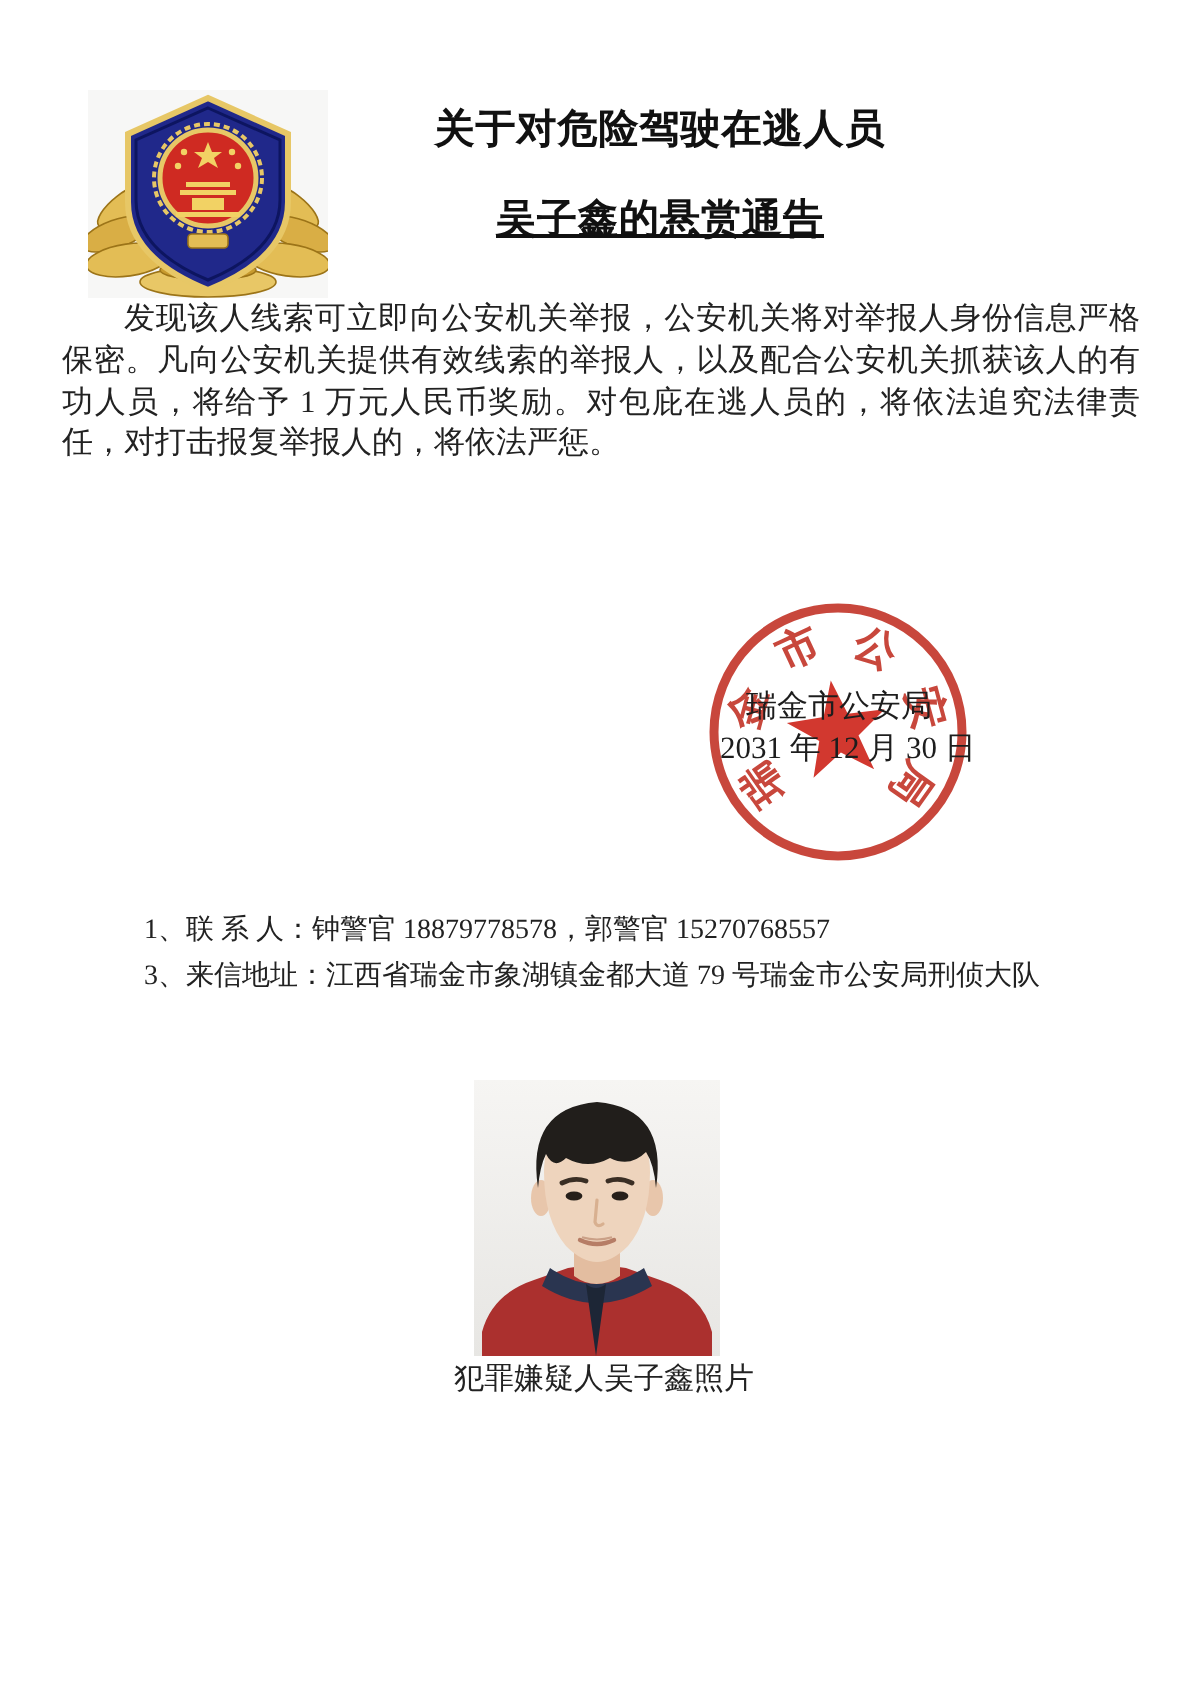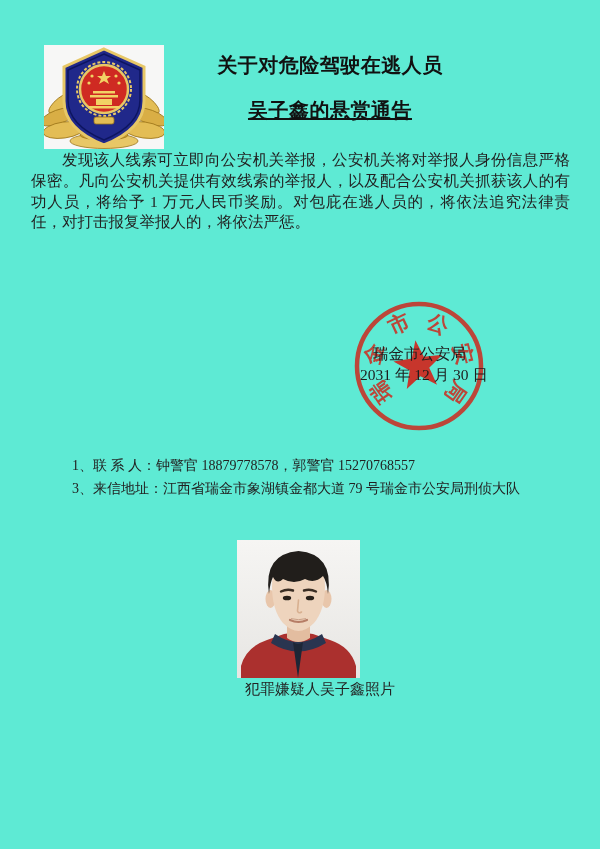--- a/index.html
+++ b/index.html
@@ -4,21 +4,21 @@
 <style>
   html,body{margin:0;padding:0;}
   body{
     background:#e9e9e9;
     font-family:"Liberation Serif","DejaVu Serif",serif;
   }
   .page{
     position:relative;
     width:600px;height:849px;
     margin:0 auto;
-    background:#5eead4;
+    background:#ffffff;
     overflow:hidden;
     color:#1f1f1f;
   }
   
   .emblem{
     position:absolute;left:44px;top:45px;
     width:120px;height:104px;
     background:#f7f7f6;
   }
   
@@ -66,21 +66,21 @@
   
   .contacts{
     position:absolute;left:72px;top:455px;width:500px;
     font-size:14px;line-height:22.5px;color:#222;
   }
   
   .photo{
     position:absolute;left:237px;top:540px;width:123px;height:138px;
   }
   .photo-caption{
-    position:absolute;left:200px;top:680px;width:240px;
+    position:absolute;left:182px;top:680px;width:240px;
     text-align:center;font-size:15px;color:#222;
   }
 </style>
 </head>
 <body>
 
 <div class="page">
 
   <div class="emblem">
     <svg width="120" height="104" viewBox="0 0 120 104" xmlns="http://www.w3.org/2000/svg">

